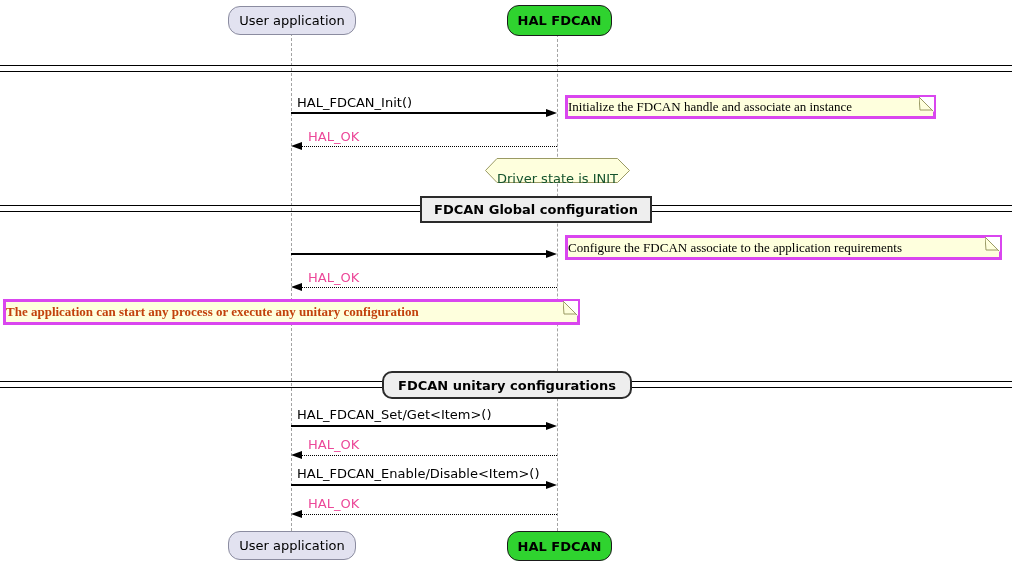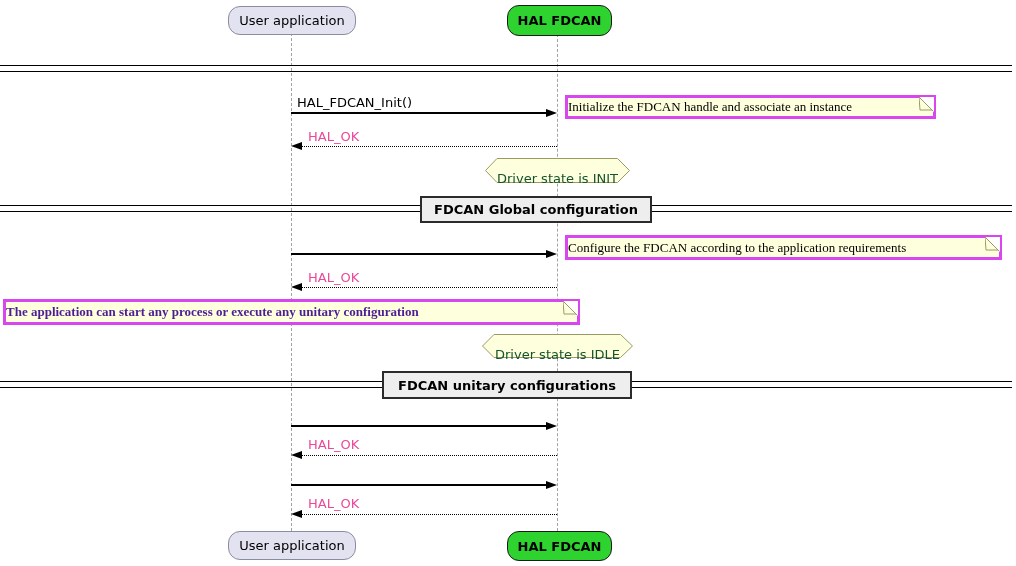--- a/index.html
+++ b/index.html
@@ -24,21 +24,21 @@
   .msg-label{position:absolute;white-space:nowrap;}
   .ret-label{position:absolute;white-space:nowrap;color:#ec4899;}
   .call-line{position:absolute;height:2px;background:#000;}
   .ret-line{position:absolute;height:0;border-top:1px dotted #000;}
   .ah-right{position:absolute;width:0;height:0;border-left:11px solid #000;border-top:4px solid transparent;border-bottom:4px solid transparent;}
   .ah-left{position:absolute;width:0;height:0;border-right:11px solid #000;border-top:4px solid transparent;border-bottom:4px solid transparent;}
   .note{
     position:absolute;background:#feffdd;border:3px solid #d946ef;
     display:flex;align-items:center;white-space:nowrap;padding-left:0;box-sizing:border-box;font-family:Liberation Serif, serif;
   }
-  .note.orange{font-weight:bold;color:#4c1d95;}
+  .note.orange{font-weight:bold;color:#c2410c;}
   .fold{position:absolute;top:-1px;right:-1px;}
   .hex{position:absolute;}
   .hex svg{position:absolute;left:0;top:0;}
   .hex .hex-text{
     position:absolute;left:0;top:8px;width:100%;height:100%;
     display:flex;align-items:center;justify-content:center;
     color:#14532d;white-space:nowrap;
   }
 </style>
 </head>
@@ -84,60 +84,56 @@
 
   <div class="divider-lines" style="top:205px;"></div>
   <div class="divider-box" style="left:390px;top:196px;width:228px;height:23px;margin-left:30px;">
     <span>FDCAN Global configuration</span>
   </div>
 
   <div class="call-line" style="left:291px;top:253px;width:257px;"></div>
   <div class="ah-right" style="left:546px;top:250px;"></div>
 
   <div class="note" style="left:565px;top:235px;width:437px;height:25px;">
-    <span>Configure the FDCAN according to the application requirements</span>
+    <span>Configure the FDCAN associate to the application requirements</span>
     <svg class="fold" width="15" height="15">
       <polygon points="0,0 15,0 15,15" fill="#ffffff"></polygon>
       <polygon points="0,0 13,13 1,13" fill="#feffdd" stroke="#9a9a64" stroke-width="1"></polygon>
       <line x1="0" y1="0" x2="14" y2="14" stroke="#9a9a64" stroke-width="1"></line>
     </svg>
   </div>
 
   <div class="ret-label" style="left:308px;top:270px;">HAL_OK</div>
   <div class="ret-line" style="left:299px;top:287px;width:258px;"></div>
   <div class="ah-left" style="left:291px;top:283px;"></div>
 
   <div class="note orange" style="left:3px;top:299px;width:577px;height:26px;">
     <span>The application can start any process or execute any unitary configuration</span>
     <svg class="fold" width="15" height="15">
       <polygon points="0,0 15,0 15,15" fill="#ffffff"></polygon>
       <polygon points="0,0 13,13 1,13" fill="#feffdd" stroke="#9a9a64" stroke-width="1"></polygon>
       <line x1="0" y1="0" x2="14" y2="14" stroke="#9a9a64" stroke-width="1"></line>
     </svg>
   </div>
 
-  <div class="hex" style="left:482px;top:334px;width:151px;height:24px;">
-    <svg width="151" height="24">
-      <polygon points="12,0.5 138.5,0.5 150.5,12 138.5,23.5 12,23.5 0.5,12" fill="#feffdd" stroke="#9a9a64" stroke-width="1"></polygon>
-    </svg>
-    <span class="hex-text">Driver state is IDLE</span>
-  </div>
 
   <div class="divider-lines" style="top:381px;"></div>
-  <div class="divider-box" style="left:382px;top:371px;width:246px;height:24px;">
+  <div class="divider-box" style="left:382px;top:371px;width:246px;height:24px;border-radius:10px;">
     <span>FDCAN unitary configurations</span>
   </div>
 
+  <div class="msg-label" style="left:297px;top:407px;">HAL_FDCAN_Set/Get&lt;Item&gt;()</div>
   <div class="call-line" style="left:291px;top:425px;width:257px;"></div>
   <div class="ah-right" style="left:546px;top:422px;"></div>
 
   <div class="ret-label" style="left:308px;top:437px;">HAL_OK</div>
   <div class="ret-line" style="left:299px;top:455px;width:258px;"></div>
   <div class="ah-left" style="left:291px;top:451px;"></div>
 
+  <div class="msg-label" style="left:297px;top:466px;">HAL_FDCAN_Enable/Disable&lt;Item&gt;()</div>
   <div class="call-line" style="left:291px;top:484px;width:257px;"></div>
   <div class="ah-right" style="left:546px;top:481px;"></div>
 
   <div class="ret-label" style="left:308px;top:496px;">HAL_OK</div>
   <div class="ret-line" style="left:299px;top:514px;width:258px;"></div>
   <div class="ah-left" style="left:291px;top:510px;"></div>
 
   <div class="participant ua" style="left:228px;top:531px;width:126px;height:27px;">
     <span>User application</span>
   </div>

